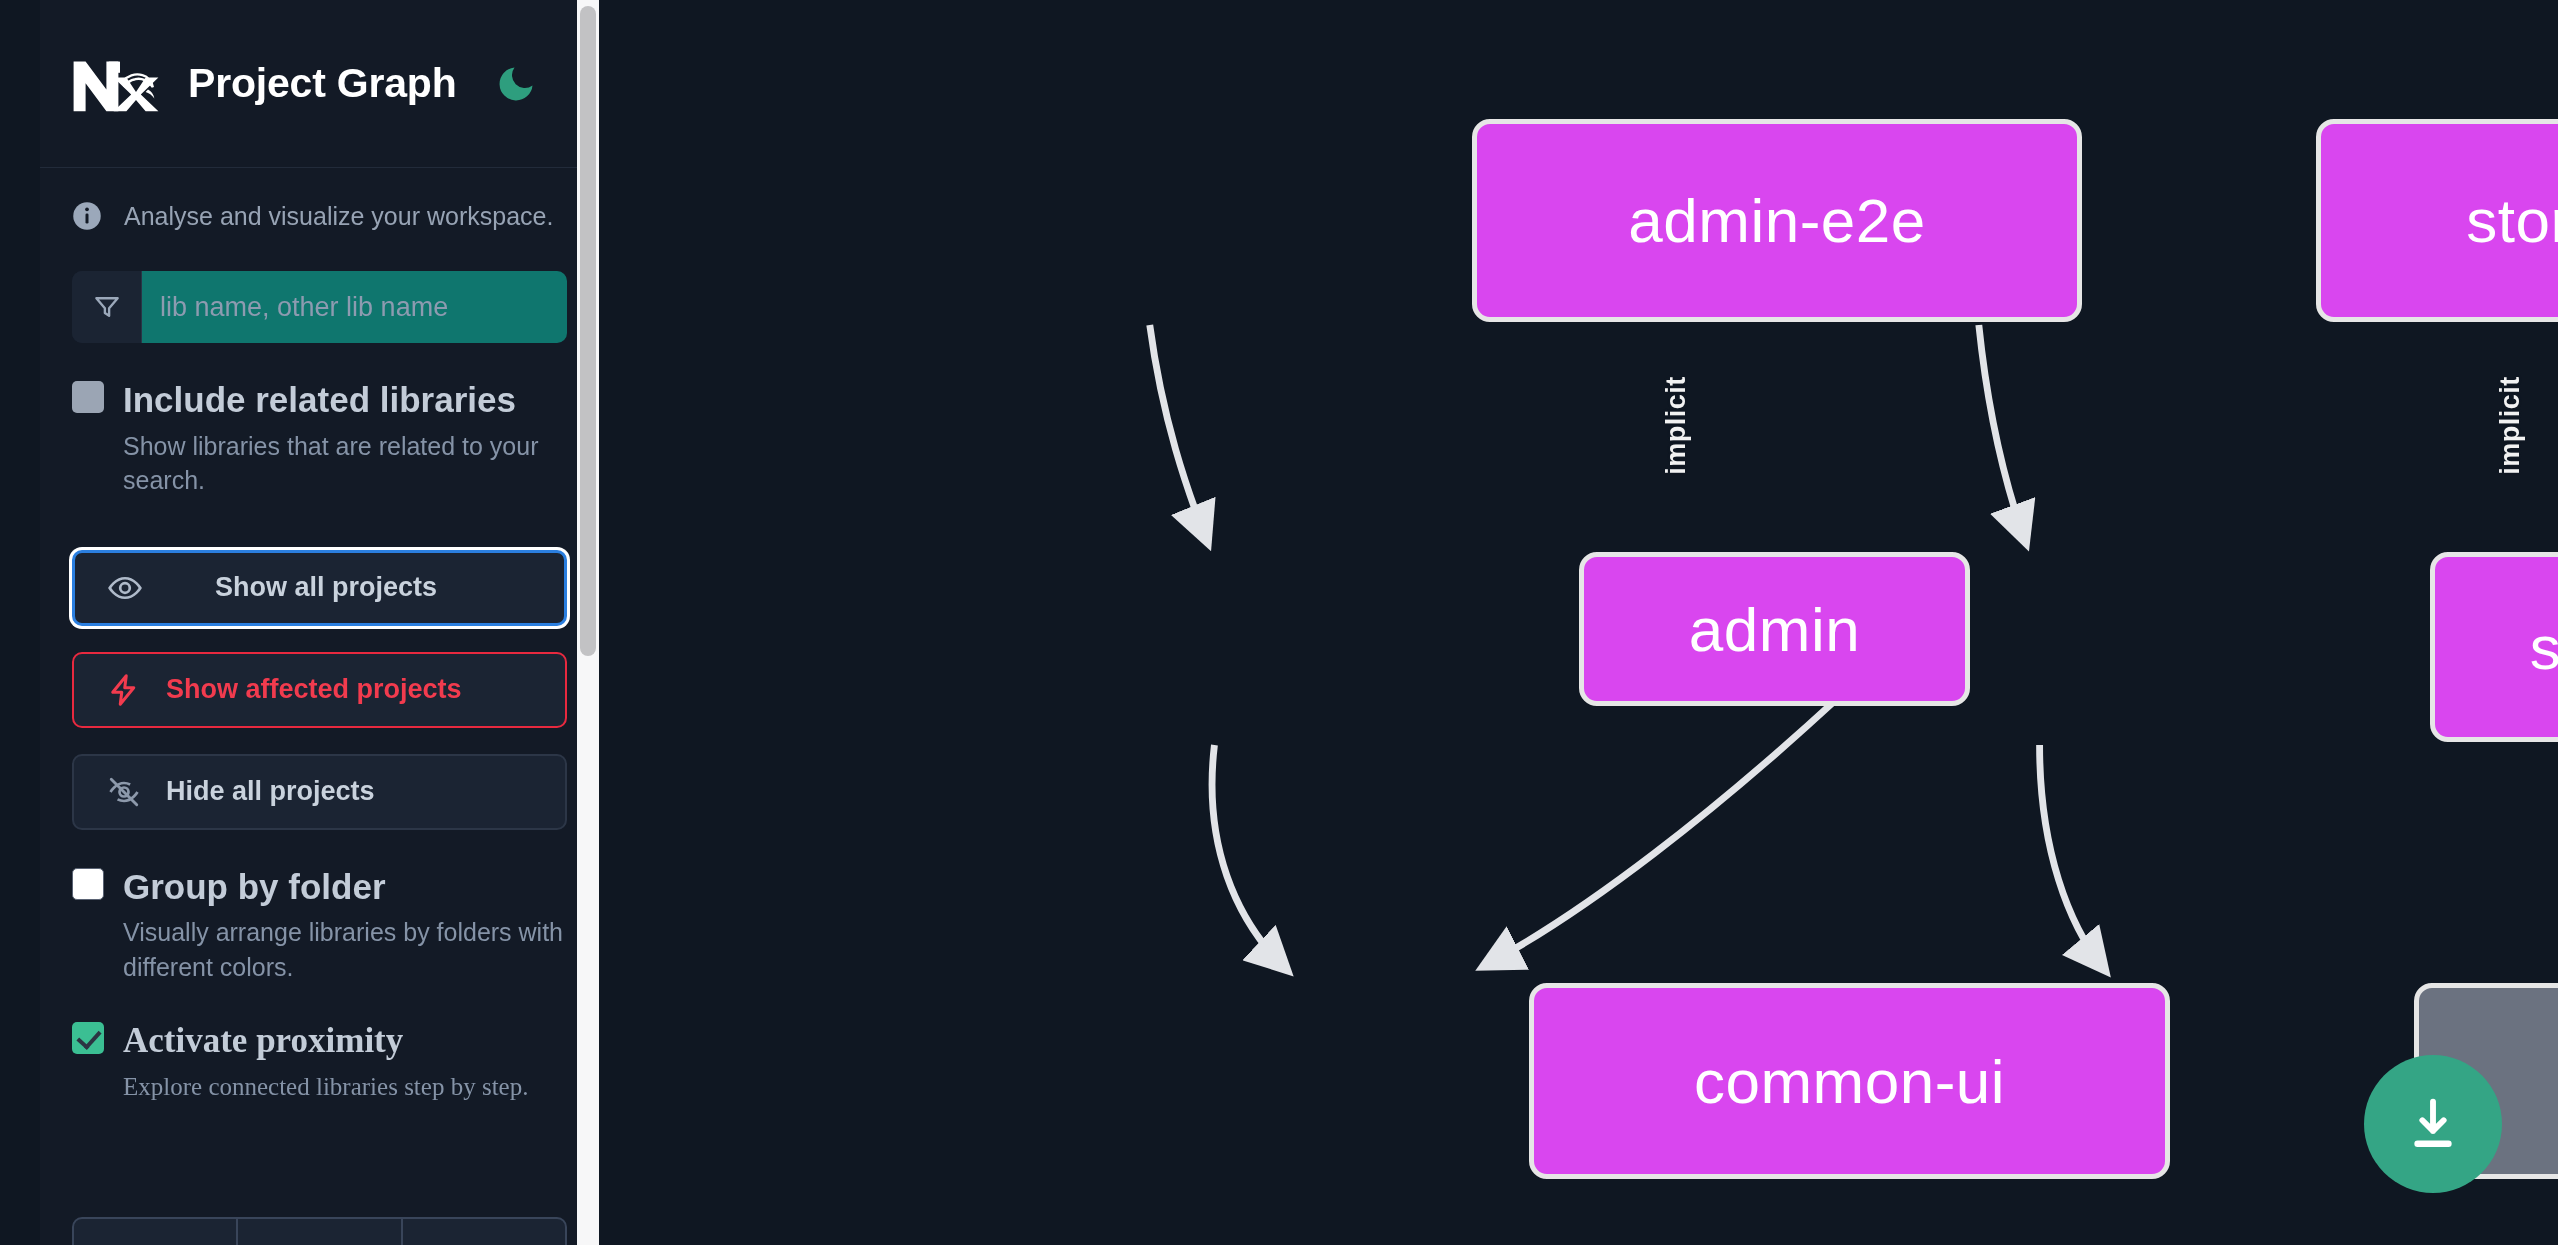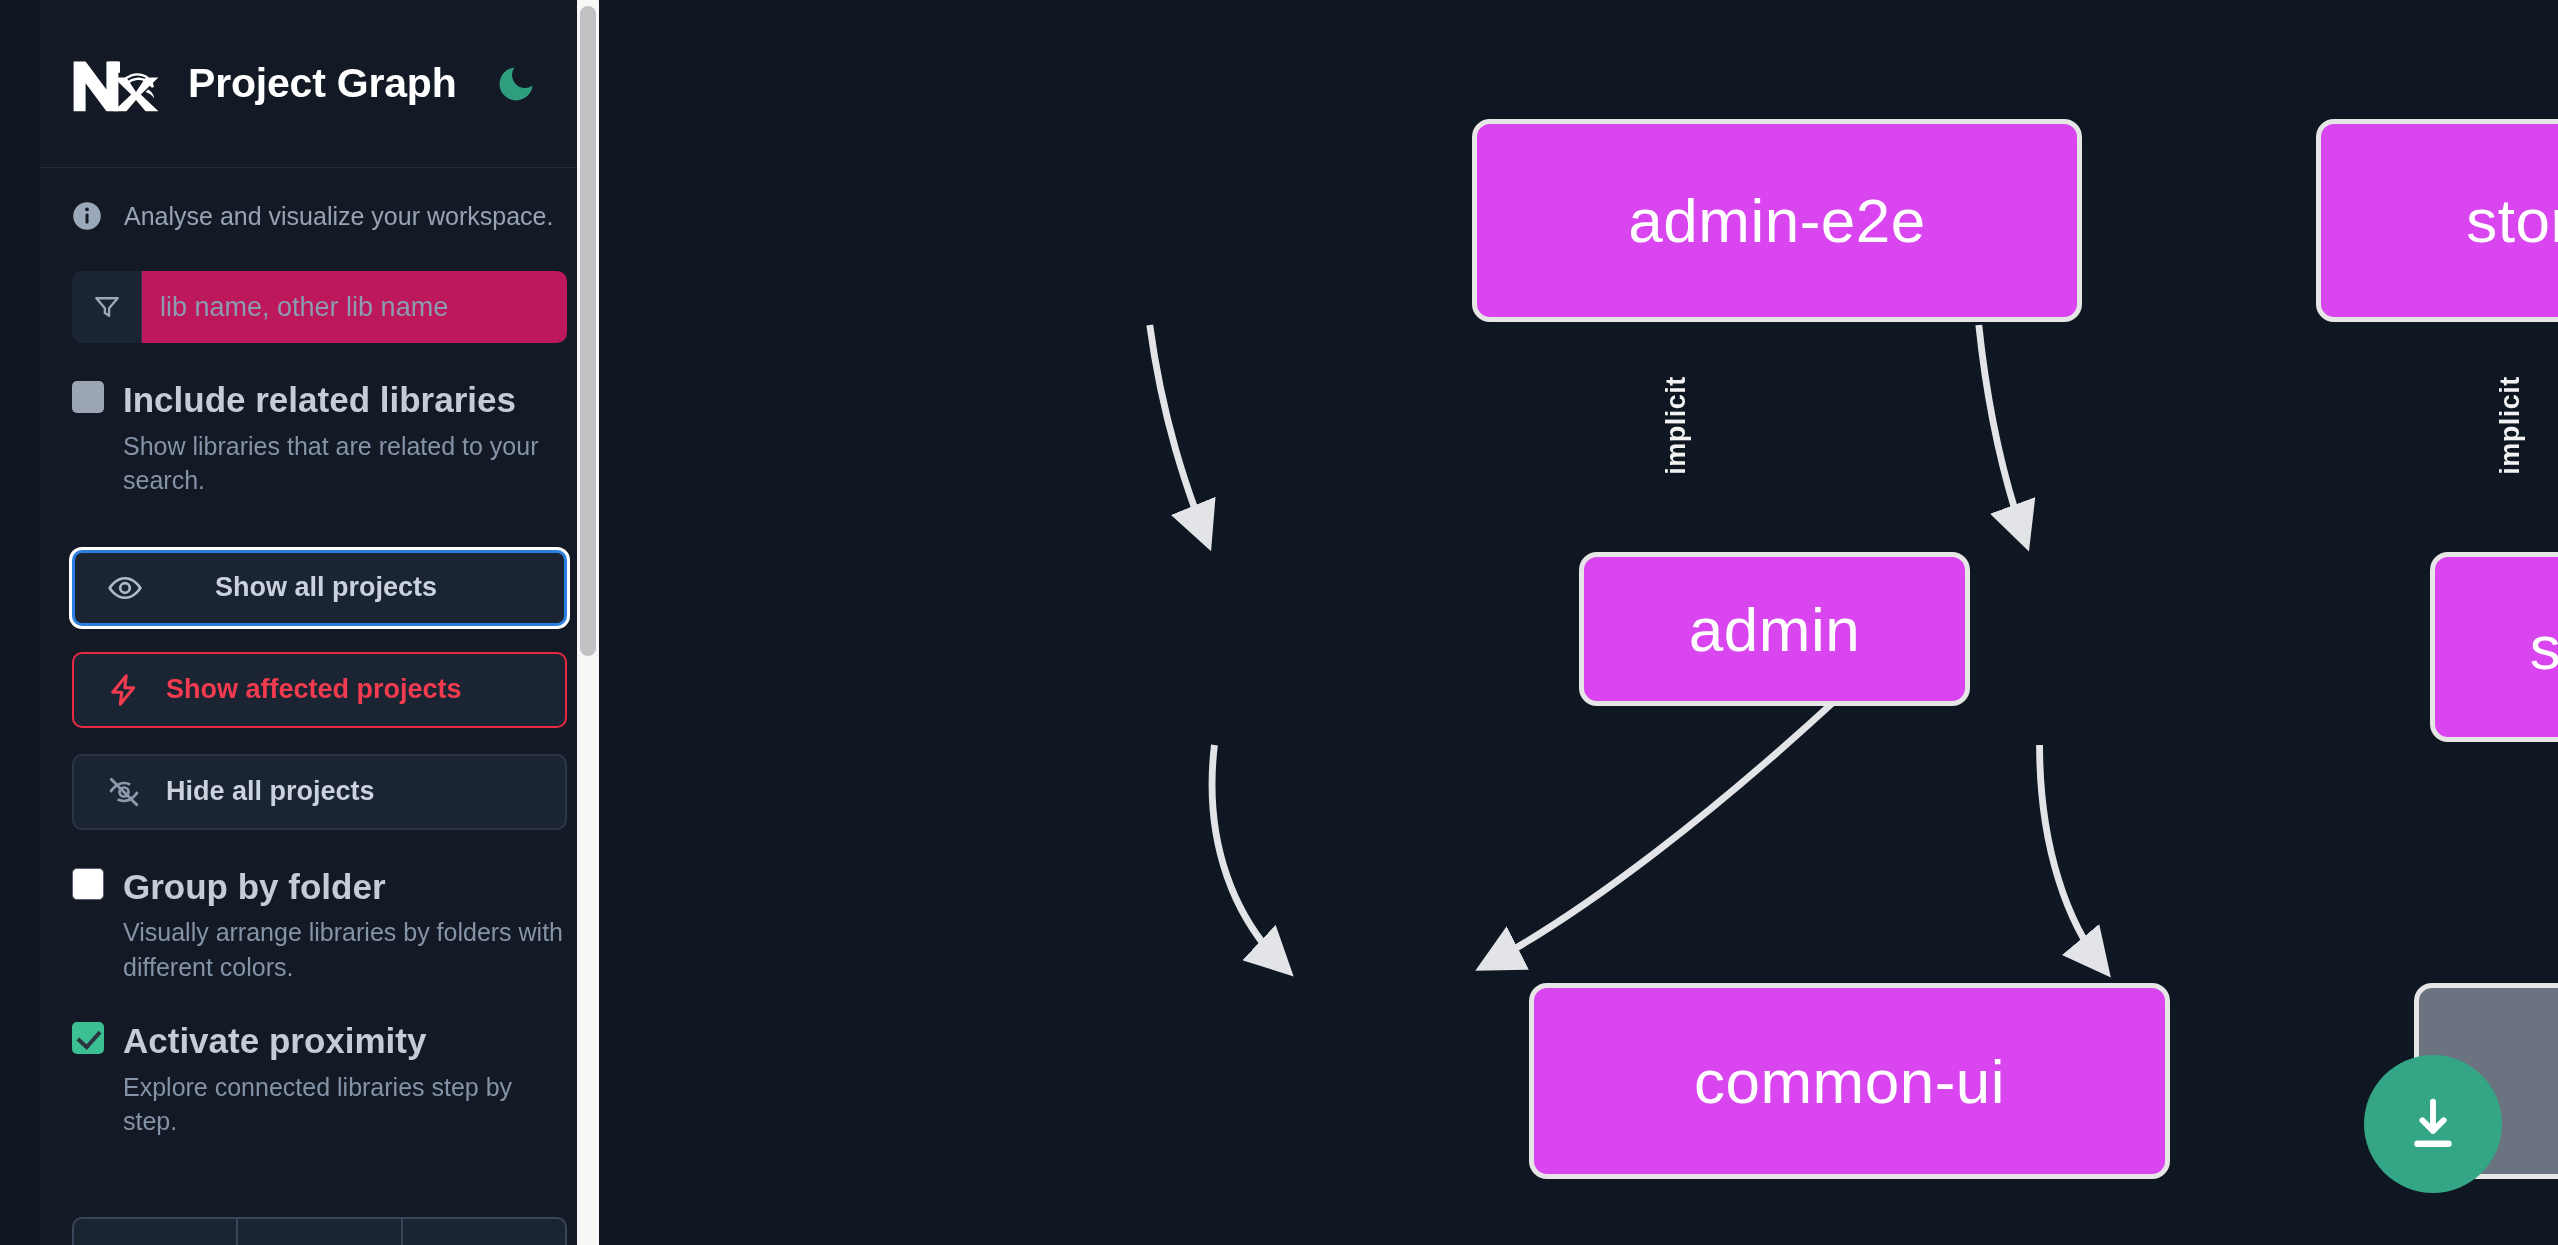--- a/index.html
+++ b/index.html
@@ -78,21 +78,21 @@
     overflow: hidden;
   }
   .search-icon-box {
     width: 70px;
     display: flex; align-items: center; justify-content: center;
     border-right: 1px solid #2A3446;
     background: #1B2433;
   }
   .search-input {
     flex: 1;
-    background: #be185d;
+    background: #0f766e;
     border: none;
     outline: none;
     color: #D7DEE8;
     font-size: 27px;
     font-family: "Liberation Sans", sans-serif;
     padding: 0 18px;
   }
   .search-input::placeholder { color: #8D9BB0; opacity: 1; }
 
   
@@ -352,21 +352,21 @@
     </div>
 
     <div class="check-row" style="margin-top:34px;">
       <span class="cb white"></span>
       <span class="check-body">
         <span class="check-title">Group by folder</span>
         <div class="check-desc">Visually arrange libraries by folders with different colors.</div>
       </span>
     </div>
 
-    <div class="check-row" style="">
+    <div class="check-row" style="font-family:Liberation Serif, serif;">
       <span class="cb green"></span>
       <span class="check-body">
         <span class="check-title">Activate proximity</span>
         <div class="check-desc">Explore connected libraries step by step.</div>
       </span>
     </div>
 
     <div class="segmented">
       <div></div>
       <div></div>

